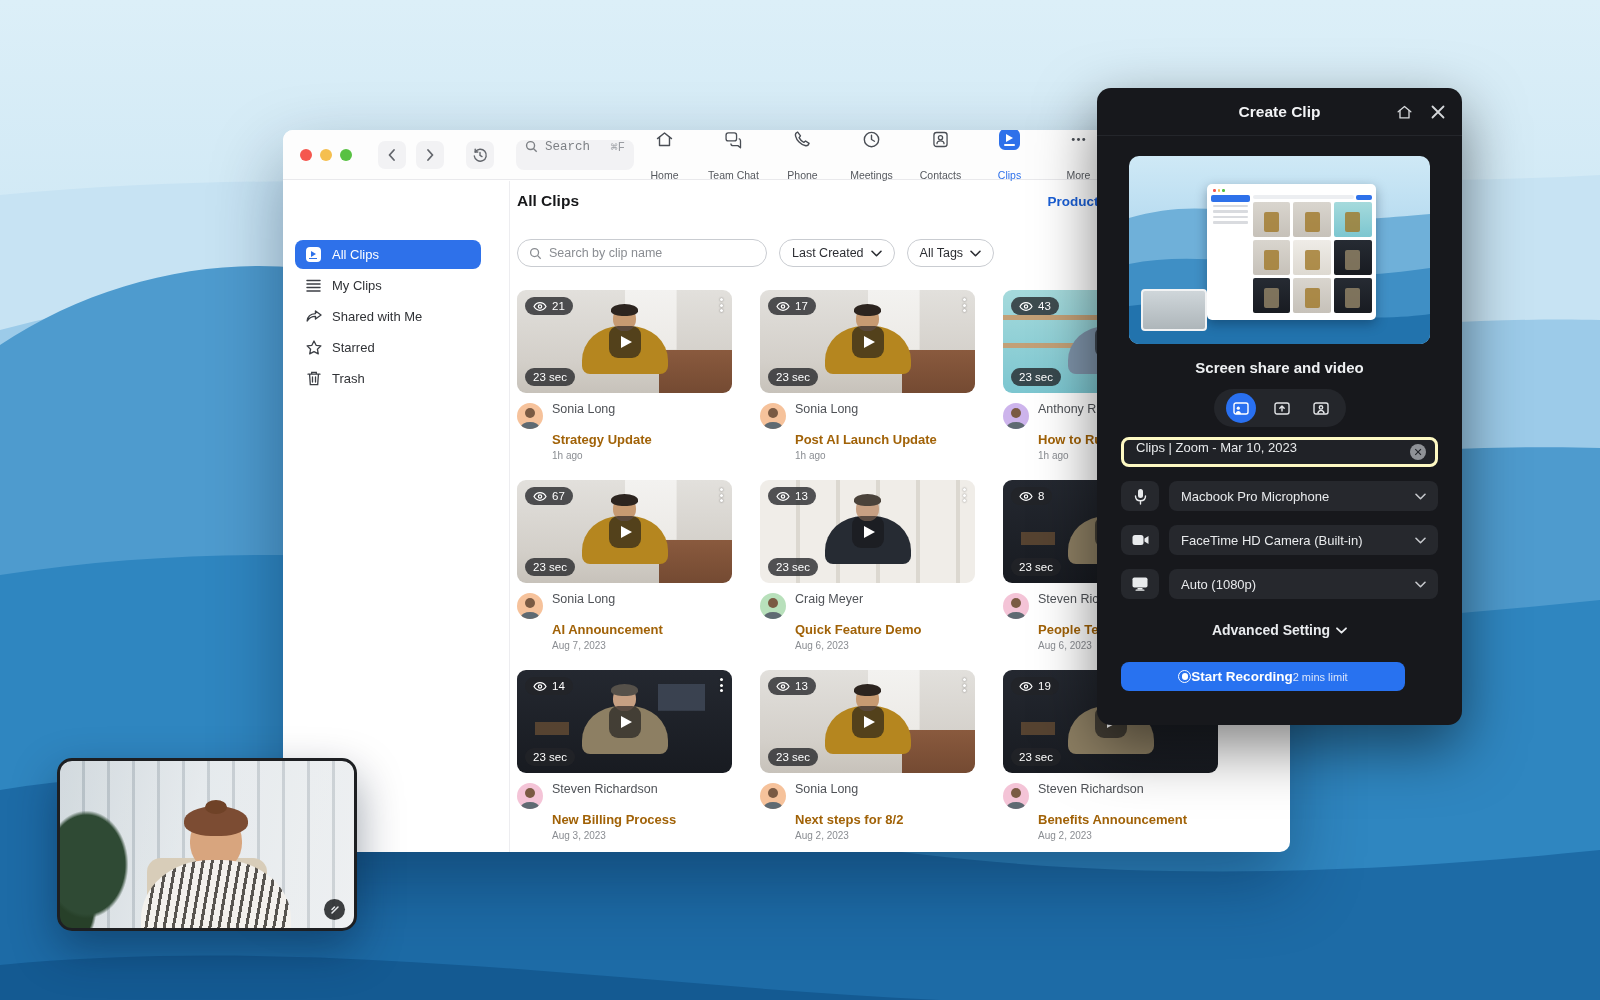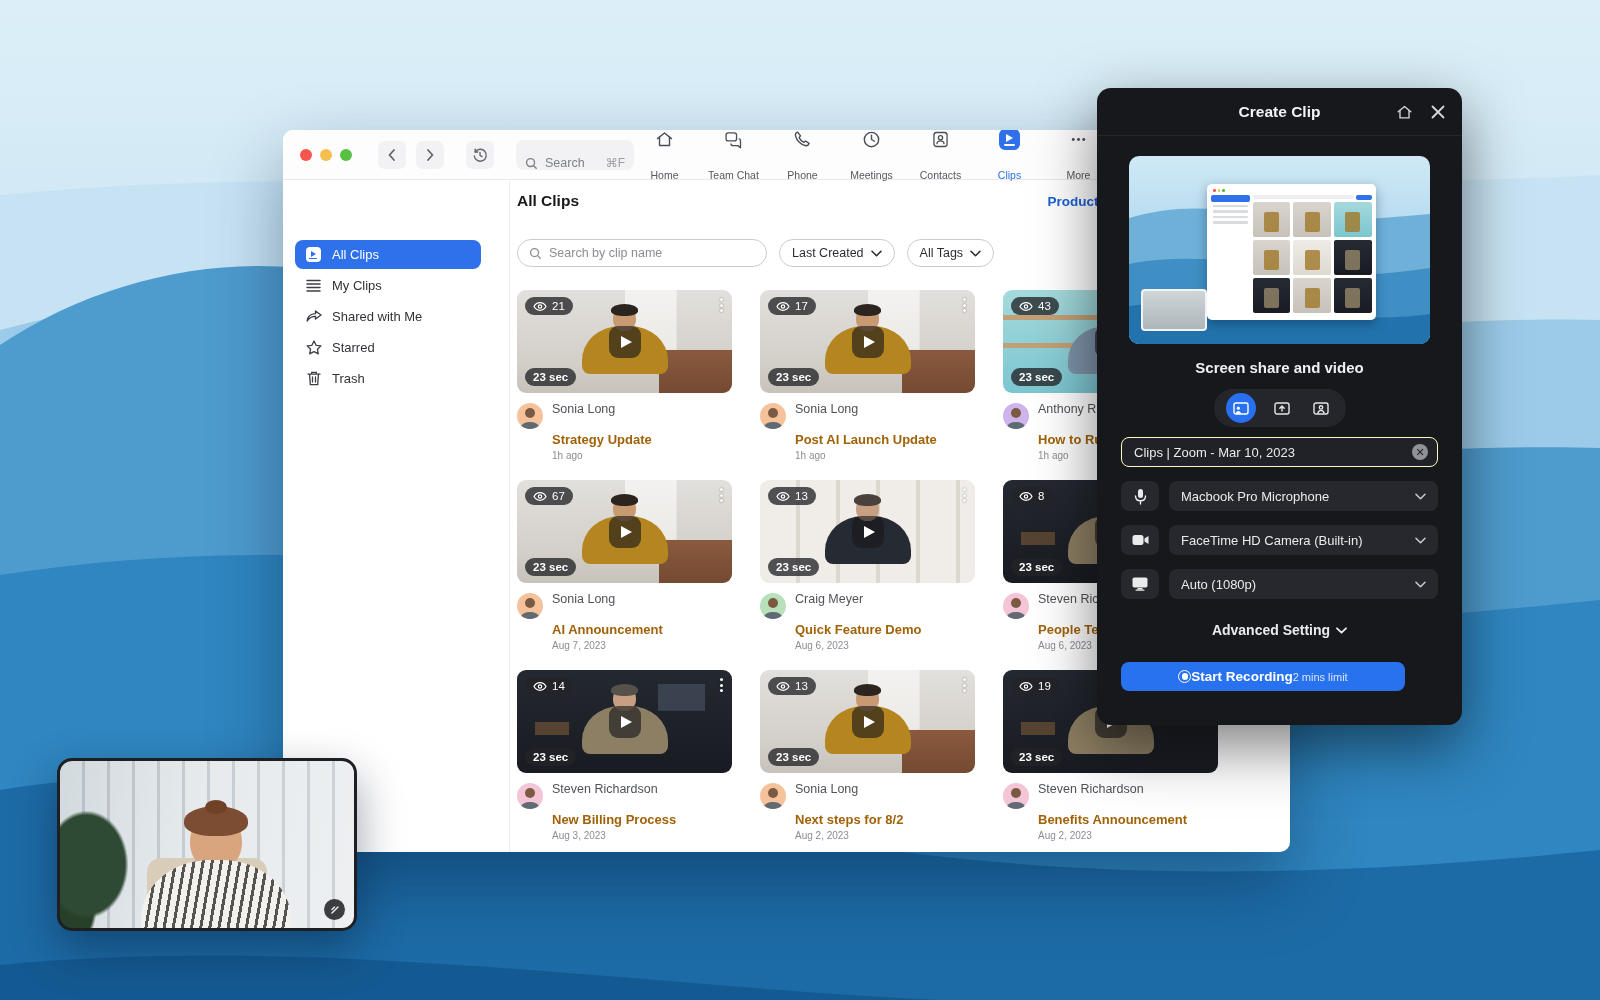--- a/index.html
+++ b/index.html
@@ -15,21 +15,21 @@
   .titlebar { position:relative; height:50px; background:#fdfdfd; border-bottom:1px solid #e9e9ec;
     display:flex; align-items:center; }
   .lights { display:flex; gap:8px; margin-left:17px; }
   .light { width:12px; height:12px; border-radius:50%; }
   .l-red{background:#f5574e;} .l-yellow{background:#f5bf4f;} .l-green{background:#58c142;}
   .navbtn { width:28px; height:28px; border-radius:7px; background:#f2f2f4; display:flex;
     align-items:center; justify-content:center; color:#63666c; margin-left:10px; }
   .navbtn:first-of-type{ margin-left:26px; }
   .histbtn { margin-left:22px; }
   .searchpill { margin-left:22px; width:118px; height:30px; border-radius:8px; background:#f2f2f4;
-    display:flex; align-items:flex-end; gap:7px; padding:0 9px; color:#7d8085; font-size:12.5px; }
+    display:flex; align-items:flex-start; gap:7px; padding:0 9px; color:#7d8085; font-size:12.5px;font-family:Liberation Mono, monospace; }
   .searchpill .kbd { margin-left:auto; color:#9a9da2; font-size:12px; }
   .tabs { position:absolute; left:347px; top:0; height:50px; display:flex; align-items:center; }
   .tab { width:69px; display:flex; flex-direction:column; align-items:center; gap:19px;
     color:#4a4e55; cursor:default;justify-content:space-between; }
   .tab .tlabel { font-size:10.5px; color:#55585e; white-space:nowrap; }
   .tab.active .tlabel { color:#2e71ea; }
   .clips-tile { width:21px; height:21px; border-radius:6px; background:#2e71ea; position:relative; }
   .clips-tile::before { content:""; position:absolute; left:7px; top:5px;
     border-left:7px solid #fff; border-top:4.5px solid transparent; border-bottom:4.5px solid transparent; }
   .clips-tile::after { content:""; position:absolute; left:5px; bottom:4px; width:11px; height:1.8px; background:#fff; border-radius:1px; }
@@ -61,21 +61,21 @@
     gap:7px; padding:0 12px; font-size:12.5px; color:#2c2e33; background:#fff; }
 
   
   .grid { position:absolute; left:234px; top:160px; display:grid;
     grid-template-columns:repeat(3,215px); column-gap:28px; row-gap:19px; }
   .card { width:215px; }
   .thumb { position:relative; width:215px; height:103px; border-radius:9px; overflow:hidden; }
   .badge { position:absolute; background:rgba(35,36,40,.78); color:#fff; font-size:11.5px;
     border-radius:12px; padding:3px 8px; display:flex; align-items:center; gap:5px; }
   .b-views { left:8px; top:7px; }
-  .b-dur { left:8px; bottom:7px;font-weight:bold; }
+  .b-dur { left:8px; bottom:7px; }
   .playbtn { position:absolute; left:50%; top:50%; transform:translate(-50%,-50%);
     width:32px; height:32px; border-radius:9px; background:rgba(22,23,26,.62);
     display:flex; align-items:center; justify-content:center; }
   .playbtn i { display:block; border-left:11px solid #fff; border-top:6.5px solid transparent;
     border-bottom:6.5px solid transparent; margin-left:3px; }
   .kebab { position:absolute; right:6px; top:5px; display:flex; flex-direction:column; gap:2.5px; padding:3px; }
   .kebab i { width:3px; height:3px; border-radius:50%; background:#fff; box-shadow:0 0 2px rgba(0,0,0,.5); }
   .meta { display:flex; gap:9px; margin-top:9px; }
   .avatar { width:26px; height:26px; border-radius:50%; position:relative; overflow:hidden; flex:none; margin-top:1px; }
   .avatar::before { content:""; position:absolute; left:50%; top:5px; transform:translateX(-50%);
@@ -143,21 +143,21 @@
   .mw-grid i::before{content:"";display:block;width:40%;height:55%;margin:28% auto 0;border-radius:2px;background:rgba(160,120,40,.8);}
   .mw-grid i.m-dark::before{background:rgba(150,135,105,.8);}
   .mini-cam { position:absolute; left:4%; bottom:7%; width:22%; height:22%; border:2px solid #f2f3f4;
     border-radius:4px; background:linear-gradient(#cfd6da,#aeb6ba); }
   .sect-title { position:absolute; left:0; right:0; top:271px; text-align:center; font-size:15px; font-weight:700; color:#eef0f2; }
   .modes { position:absolute; left:50%; top:301px; transform:translateX(-50%); background:#24262b;
     border-radius:19px; height:38px; display:flex; align-items:center; gap:13px; padding:0 12px; }
   .modebtn { width:26px; height:26px; display:flex; align-items:center; justify-content:center; color:#e3e5e8; }
   .modebtn.active { width:30px; height:30px; border-radius:50%; background:#2970f0; color:#fff; }
   .src-input { position:absolute; left:24px; top:349px; width:317px; height:30px; background:#202227;
-    border:1px solid #fef9c3; border-radius:8px; display:flex; align-items:center; padding:0 32px 0 12px;
+    border:3px solid #fef9c3; border-radius:8px; display:flex; padding:0 32px 0 12px;
     font-size:13px; color:#e8eaec; }
   .clearbtn { position:absolute; right:9px; top:50%; transform:translateY(-50%); width:16px; height:16px;
     border-radius:50%; background:#8f9297; color:#202227; font-size:11px; line-height:16px; text-align:center; font-weight:700; }
   .devrow { position:absolute; left:24px; width:317px; height:30px; display:flex; gap:10px; }
   .dev-ico { width:38px; height:30px; background:#26282d; border-radius:8px; display:flex; align-items:center; justify-content:center; color:#e8eaec; }
   .dev-field { flex:1; background:#26282d; border-radius:8px; display:flex; align-items:center; padding:0 12px;
     font-size:13px; color:#e8eaec; }
   .dev-field svg { margin-left:auto; color:#c7c9cd; }
   .adv { position:absolute; left:0; right:0; top:534px; display:flex; justify-content:center; align-items:center;
     gap:6px; font-size:14px; font-weight:700; color:#e9ebee; }

